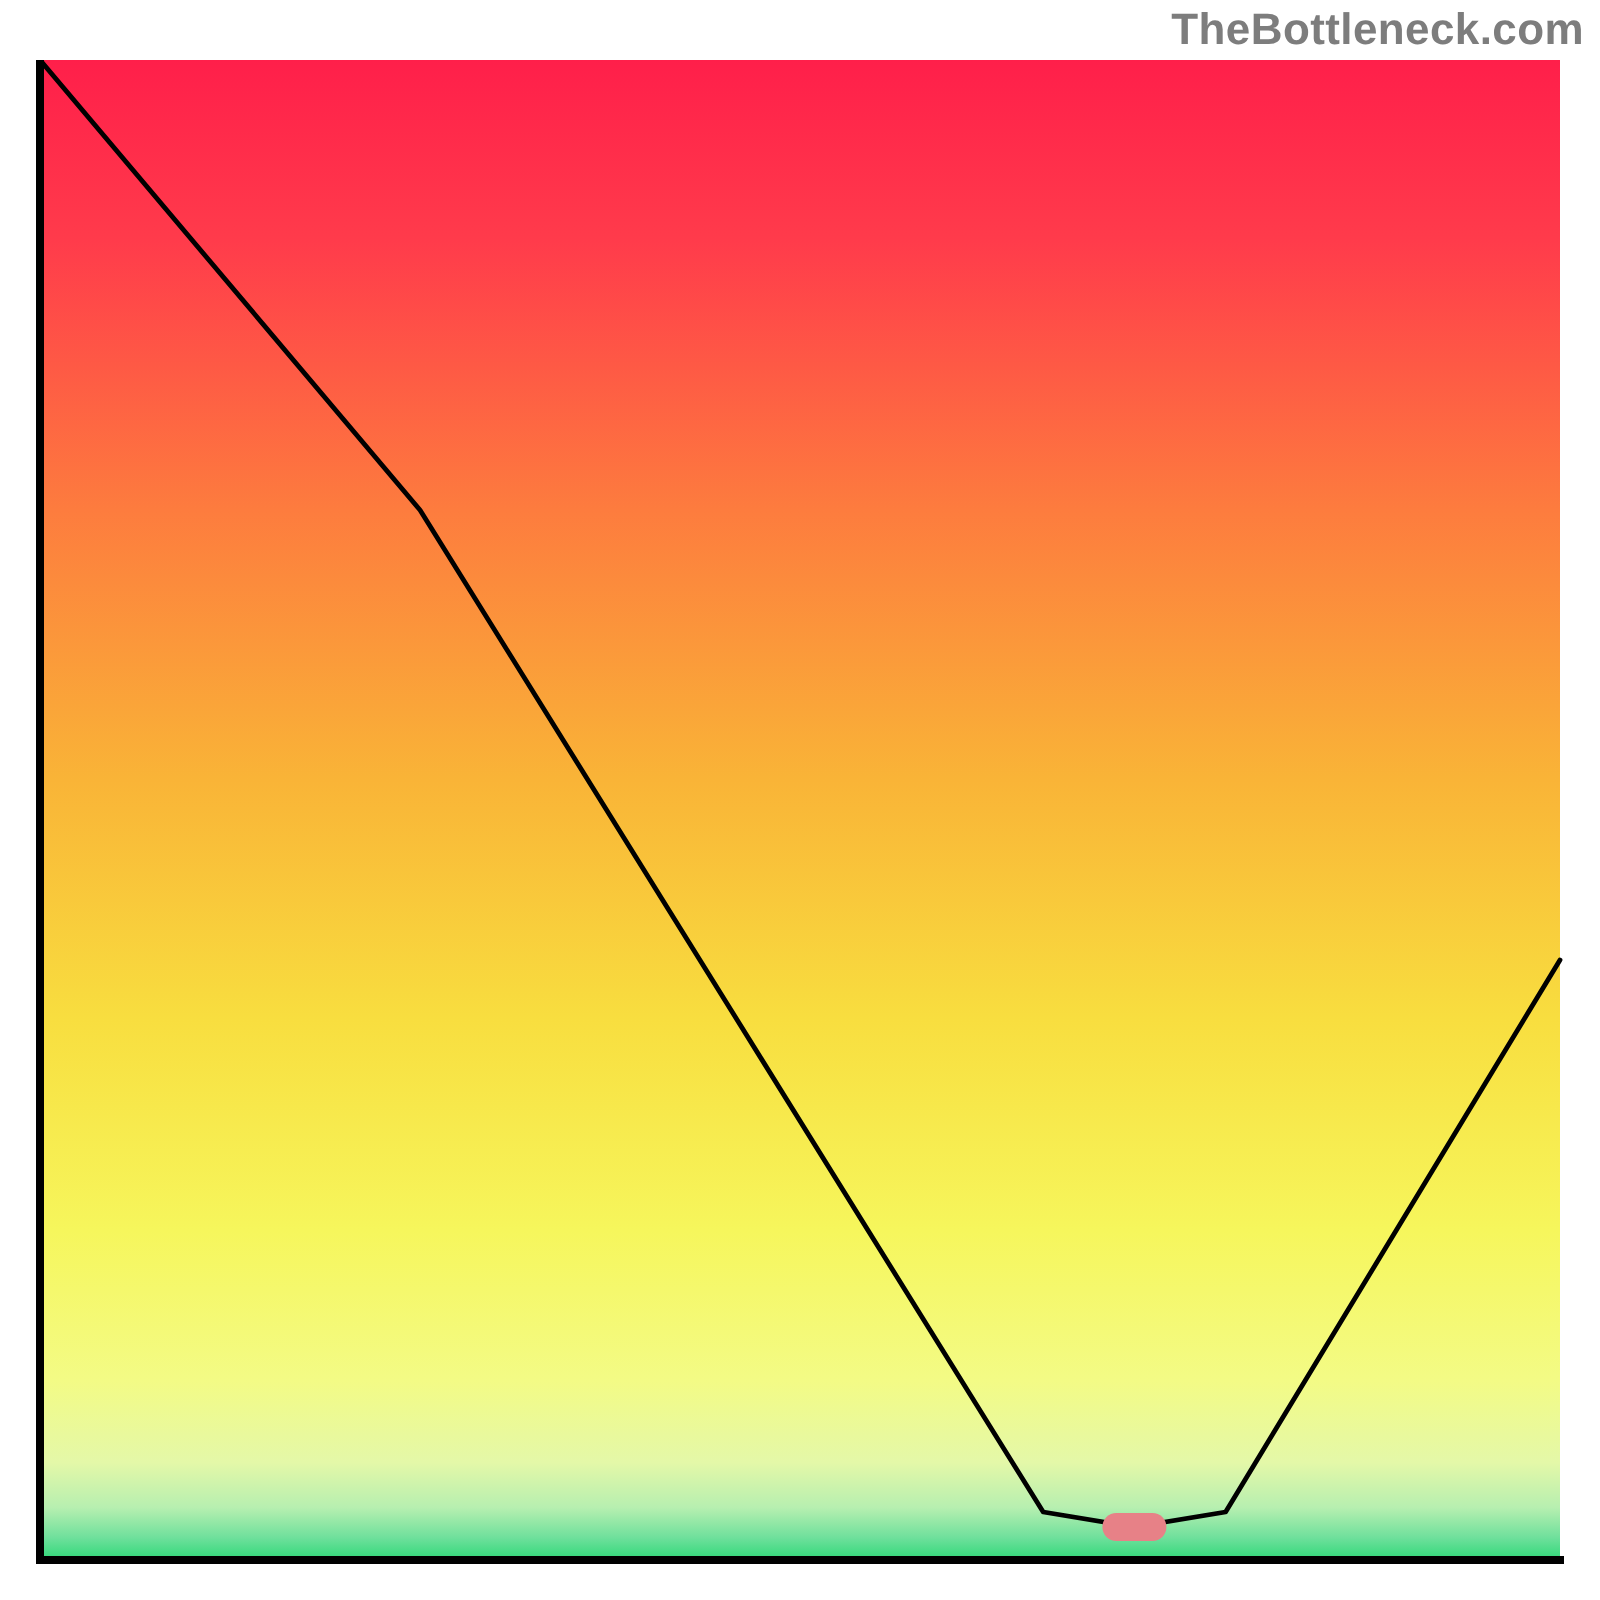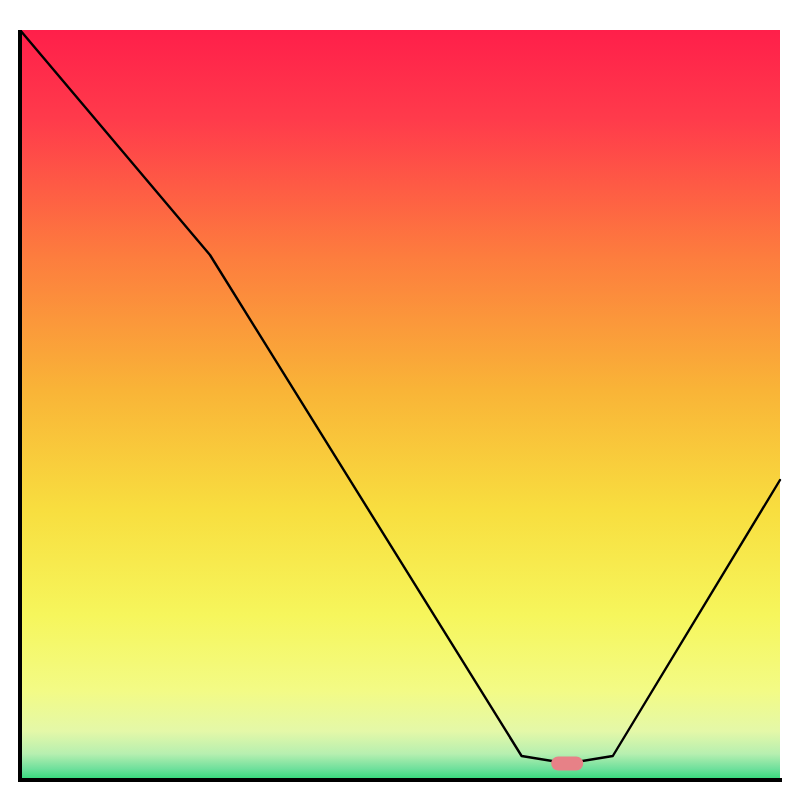--- a/index.html
+++ b/index.html
@@ -34,20 +34,21 @@
     height: 754px;
   }
   svg {
     display: block;
   }
 </style>
 </head>
 <body>
 
 <div class="stage">
+  <div class="watermark">TheBottleneck.com</div>
 
   <div class="plot-box">
     <svg id="chart-svg" width="768" height="754" viewBox="0 0 768 754" preserveAspectRatio="none">
       <defs>
         <linearGradient id="bgGrad" x1="0" y1="0" x2="0" y2="1">
             <stop offset="0.00%" stop-color="#ff1f4a"></stop>
             <stop offset="12.00%" stop-color="#ff3b4b"></stop>
             <stop offset="30.00%" stop-color="#fd7c3e"></stop>
             <stop offset="48.00%" stop-color="#f9b437"></stop>
             <stop offset="64.00%" stop-color="#f8de3f"></stop>

